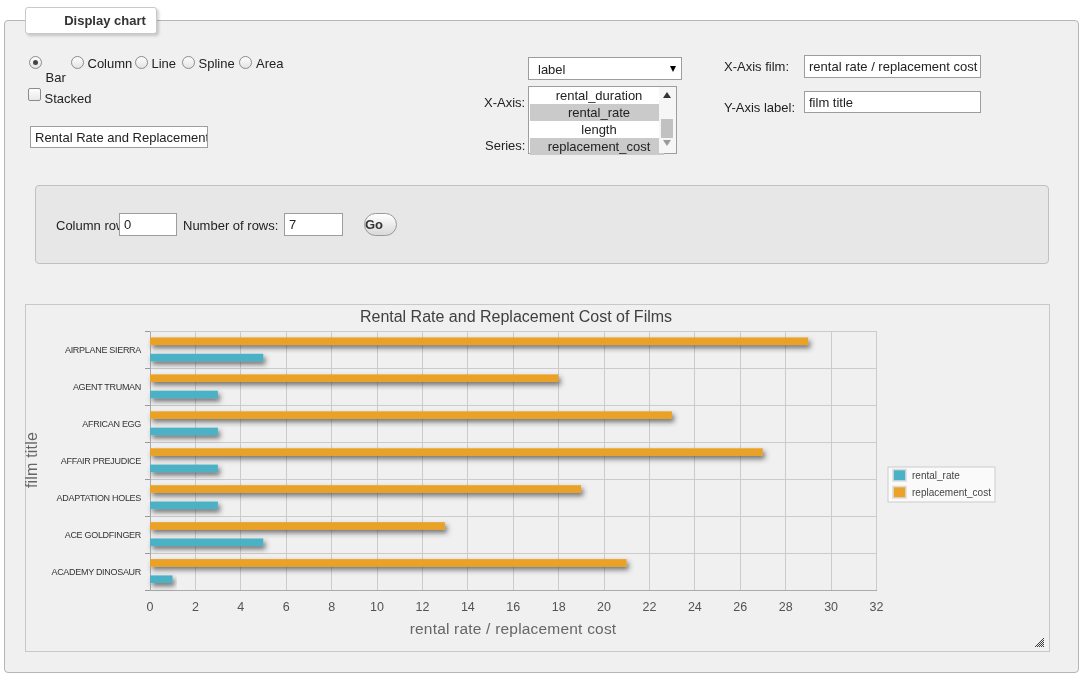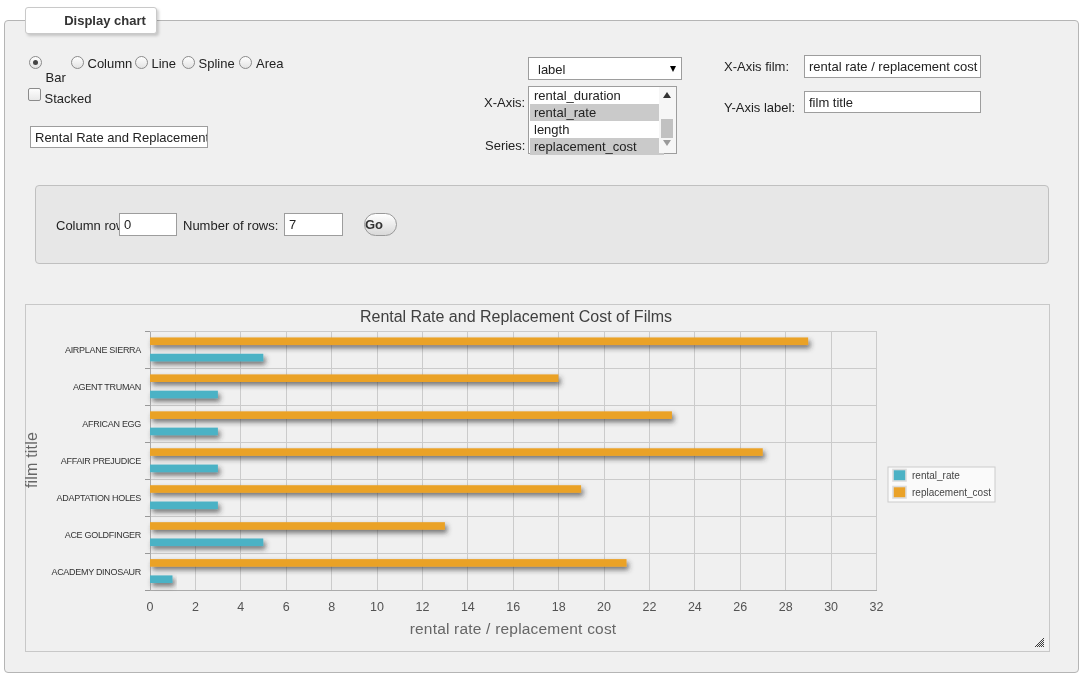--- a/index.html
+++ b/index.html
@@ -13,21 +13,21 @@
   .radio.sel::after{content:"";position:absolute;left:3px;top:3px;width:5px;height:5px;border-radius:50%;background:#444;}
   .check{width:11px;height:11px;border:1px solid #8b8b8b;border-radius:2px;background:linear-gradient(#fdfdfd,#e9e9e9);}
   .lbl{height:15px;line-height:15px;white-space:nowrap;}
   input.txt{border:1px solid #9d9d9d;background:#fff;font:13px "Liberation Sans",sans-serif;color:#222;padding:0 0 0 4px;margin:0;box-sizing:border-box;}
   
   #xsel{left:528px;top:57px;width:152px;height:21px;background:#fff;border:1px solid #9d9d9d;}
   #xsel .t{position:absolute;left:9px;top:4px;}
   #xsel .arr{position:absolute;right:5px;top:8px;width:0;height:0;border-left:3.5px solid transparent;border-right:3.5px solid transparent;border-top:6px solid #000;}
   
   #mlist{left:528px;top:86px;width:149px;height:68px;background:#fff;border:1px solid #9d9d9d;box-sizing:border-box;}
-  #mlist .it{position:absolute;left:1px;width:130px;height:17px;line-height:17px;padding-left:4px;}
+  #mlist .it{position:absolute;left:1px;width:130px;height:17px;line-height:17px;padding-left:4px;text-align:center;}
   #mlist .sel{background:#cacaca;}
   #sbar{position:absolute;right:0;top:0;width:17px;height:66px;background:#f6f6f6;}
   .sarr{position:absolute;left:4px;width:0;height:0;border-left:4px solid transparent;border-right:4px solid transparent;}
   #sthumb{position:absolute;left:2px;top:32px;width:12px;height:19px;background:#c1c1c1;}
   
   #panel{left:35px;top:185px;width:1012px;height:77px;border:1px solid #c0c0c0;border-radius:4px;background:#e7e7e7;}
   #gobtn{left:364px;top:213px;width:31px;height:21px;border:1px solid #999;border-radius:12px;background:linear-gradient(#fff,#d9d9d9);text-align:left;line-height:21px;font-weight:bold;color:#333;}
   
   #chartbox{left:25px;top:304px;width:1023px;height:346px;border:1px solid #c8c8c8;}
 </style>

